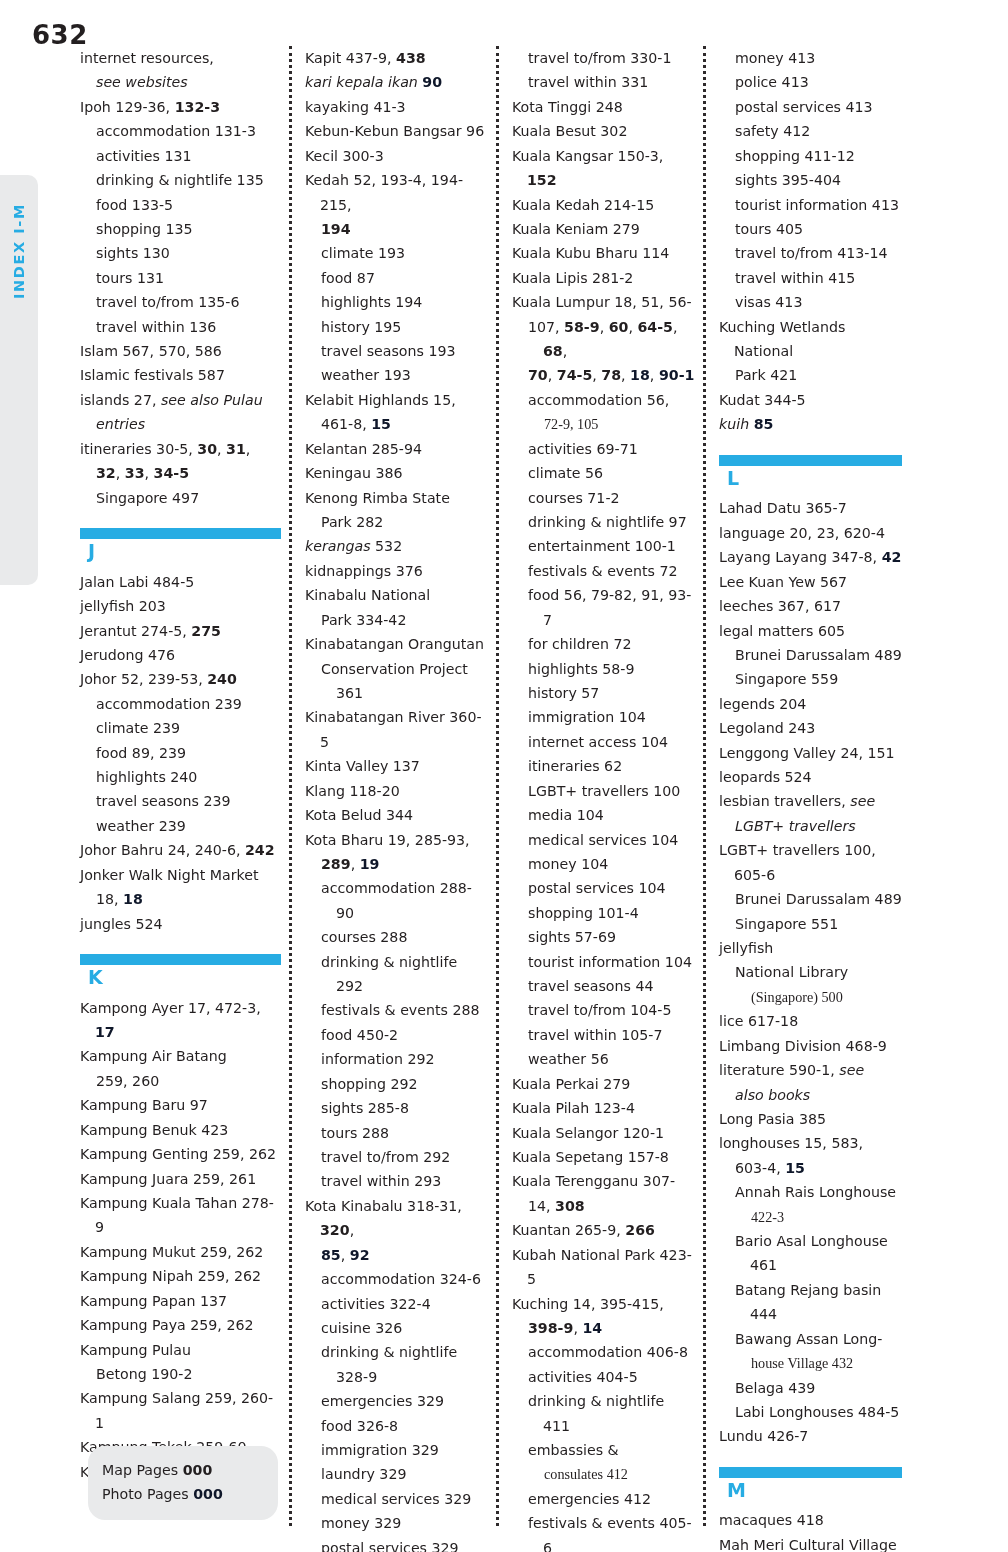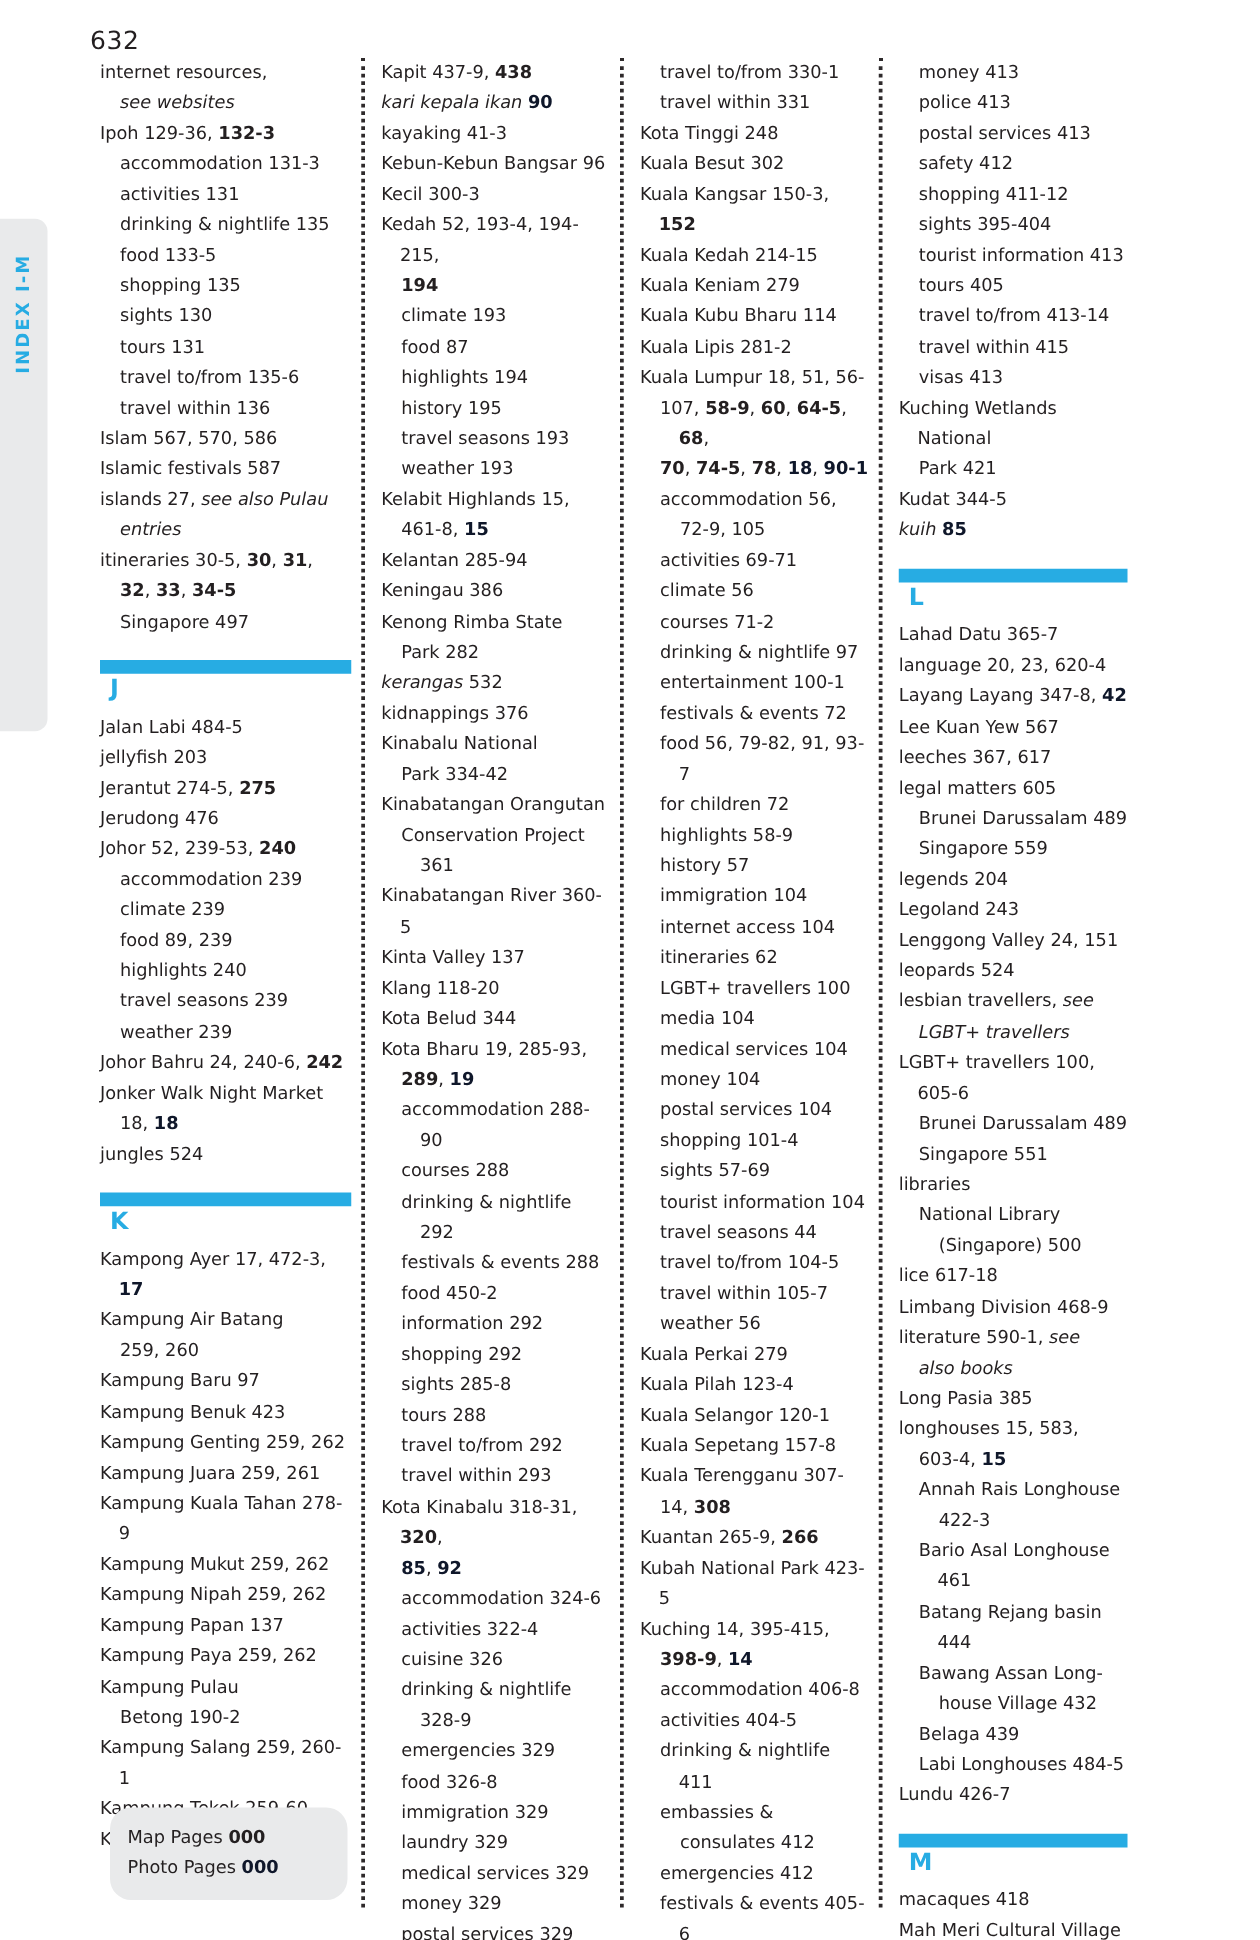--- a/index.html
+++ b/index.html
@@ -8,25 +8,24 @@
     width: 1008px;
     height: 1552px;
     background: #ffffff;
     font-family: "DejaVu Sans", sans-serif;
     position: relative;
     overflow: hidden;
   }
   .page-number {
     position: absolute;
     left: 32px; top: 20px;
-    font-size: 20px;
-    font-weight: normal;
+    font-size: 26px;
+    font-weight: bold;
     color: #231f20;
     letter-spacing: 0.5px;
-    margin-left: 40px;
   }
   
   .side-tab {
     position: absolute;
     left: 0; top: 175px;
     width: 38px; height: 410px;
     background: #e9eaeb;
     border-radius: 0 10px 10px 0;
   }
   .side-tab-label {
@@ -76,20 +75,21 @@
     text-indent: -15px;
     padding-left: 15px;
   }
   .e.sub {
     padding-left: 31px;
     text-indent: -15px;
   }
   .e.sub2 {
     padding-left: 47px;
     text-indent: -15px;
+    font-family: Liberation Serif, serif;
   }
   .b { font-weight: bold; }
   .i { font-style: italic; }
   .blue { color: #0f172a; font-weight: bold; }
   .letter-head {
     margin-top: 18px;
     margin-bottom: 5px;
   }
   .letter-bar {
     height: 11px;
@@ -344,21 +344,21 @@
         <div class="e sub"><span>Singapore 559</span></div>
         <div class="e"><span>legends 204</span></div>
         <div class="e"><span>Legoland 243</span></div>
         <div class="e"><span>Lenggong Valley 24, 151</span></div>
         <div class="e"><span>leopards 524</span></div>
         <div class="e"><span>lesbian travellers, </span><span class="i">see</span></div>
         <div class="e sub"><span class="i">LGBT+ travellers</span></div>
         <div class="e"><span>LGBT+ travellers 100, 605-6</span></div>
         <div class="e sub"><span>Brunei Darussalam 489</span></div>
         <div class="e sub"><span>Singapore 551</span></div>
-        <div class="e"><span>libraries</span></div>
+        <div class="e"><span>jellyfish</span></div>
         <div class="e sub"><span>National Library</span></div>
         <div class="e sub2"><span>(Singapore) 500</span></div>
         <div class="e"><span>lice 617-18</span></div>
         <div class="e"><span>Limbang Division 468-9</span></div>
         <div class="e"><span>literature 590-1, </span><span class="i">see</span></div>
         <div class="e sub"><span class="i">also books</span></div>
         <div class="e"><span>Long Pasia 385</span></div>
         <div class="e"><span>longhouses 15, 583,</span></div>
         <div class="e sub"><span>603-4, </span><span class="blue">15</span></div>
         <div class="e sub"><span>Annah Rais Longhouse</span></div>

